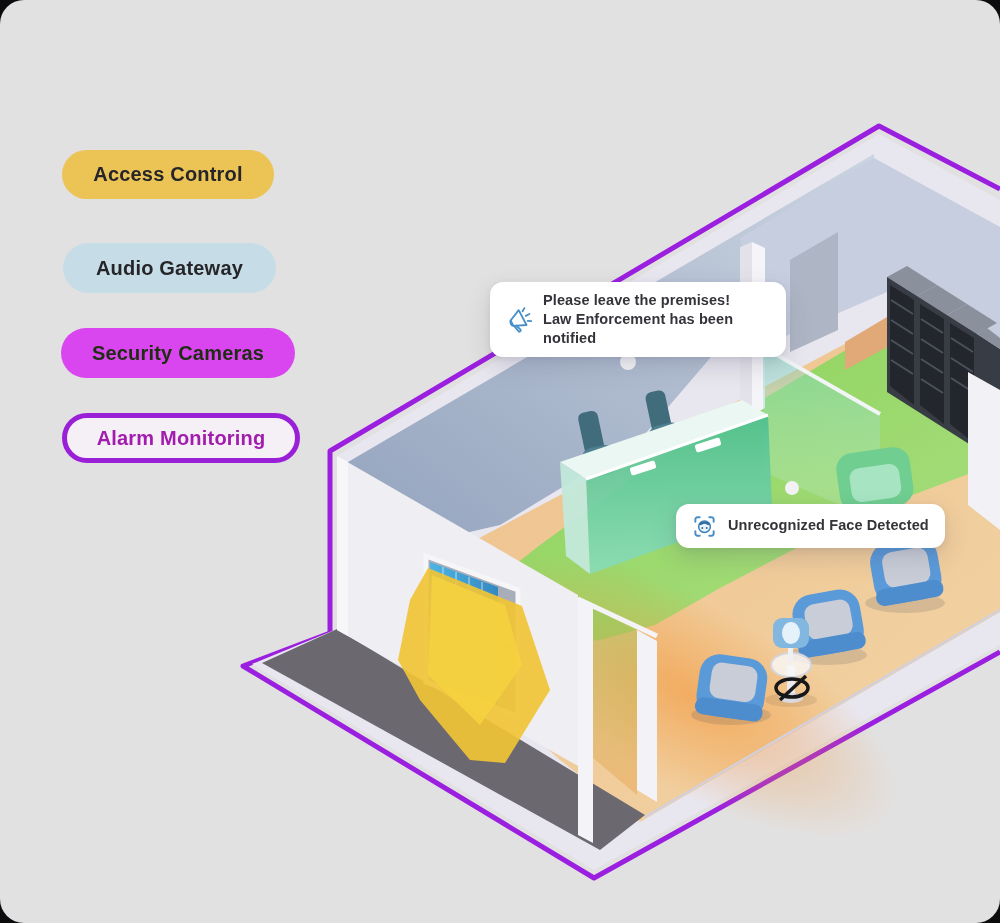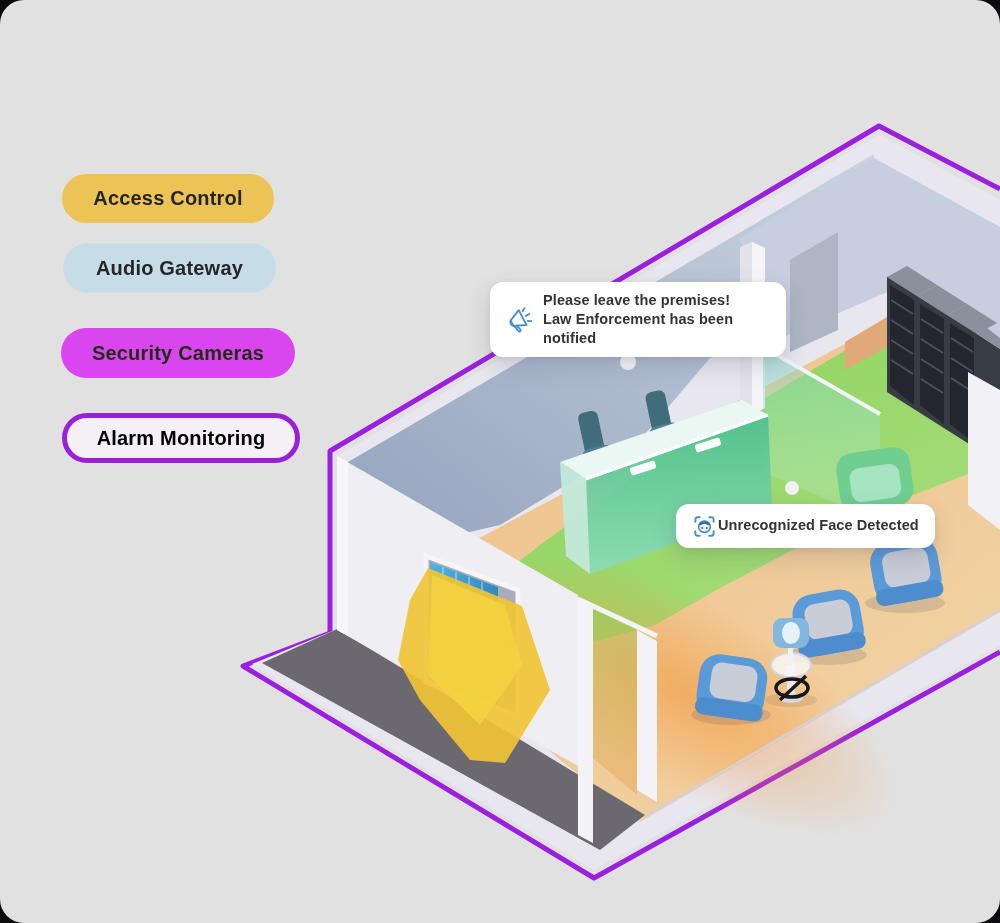--- a/index.html
+++ b/index.html
@@ -7,34 +7,34 @@
     position:relative;width:1000px;height:923px;overflow:hidden;
     border-radius:24px;background:#e2e1e1;
     font-family:"Liberation Sans",sans-serif;
   }
   .scene-svg{position:absolute;left:0;top:0;width:1000px;height:923px;}
   .pill{
     position:absolute;display:flex;align-items:center;justify-content:center;
     border-radius:26px;font-weight:700;font-size:20px;letter-spacing:.2px;
     box-sizing:border-box;cursor:pointer;
   }
-  .pill-1{left:62px;top:174px;width:212px;height:49px;}
+  .pill-1{left:62px;top:150px;width:212px;height:49px;}
   .pill-2{left:63px;top:243px;width:213px;height:50px;}
   .pill-3{left:61px;top:328px;width:234px;height:50px;}
   .pill-4{left:62px;top:413px;width:238px;height:50px;border:5px solid transparent;}
   .callout{
     position:absolute;background:#ffffff;border-radius:13px;
     box-shadow:0 10px 24px rgba(70,70,100,.18),0 2px 6px rgba(70,70,100,.10);
     display:flex;align-items:center;color:#333339;
     font-weight:600;font-size:14.5px;line-height:1.32;letter-spacing:.1px;
   }
   .callout .ic{flex:0 0 auto;display:flex;align-items:center;justify-content:center;}
   .callout-1{left:490px;top:282px;width:268px;min-height:52px;padding:9px 14px;gap:11px;}
   .callout-1 .txt{width:204px;}
-  .callout-2{left:676px;top:504px;height:44px;padding:0 16px;gap:1px;white-space:nowrap;}
+  .callout-2{left:676px;top:504px;height:44px;padding:0 16px;gap:11px;white-space:nowrap;}
   .callout-3{left:257px;top:622px;height:45px;padding:0 16px;gap:11px;white-space:nowrap;}
 </style>
 </head>
 <body>
 
 <div class="frame">
 
   <svg class="scene-svg" viewBox="0 0 1000 923">
     <defs>
       <linearGradient id="gWall" x1="0" y1="1" x2="1" y2="0">
@@ -209,21 +209,21 @@
 
   <div class="pill pill-1" style="background-color: rgb(236, 195, 85); color: rgb(38, 38, 42);">
     <span>Access Control</span>
   </div>
   <div class="pill pill-2" style="background-color: rgb(198, 221, 231); color: rgb(38, 38, 42);">
     <span>Audio Gateway</span>
   </div>
   <div class="pill pill-3" style="background-color: #d946ef; color: rgb(31, 45, 18);">
     <span>Security Cameras</span>
   </div>
-  <div class="pill pill-4" style="background-color: rgb(244, 240, 246); color: #000000; border-color: rgb(154, 32, 216);">
+  <div class="pill pill-4" style="background-color: rgb(244, 240, 246); color: #a21caf; border-color: rgb(154, 32, 216);">
     <span>Alarm Monitoring</span>
   </div>
 
   <div class="callout callout-1">
     <span class="ic">
       <svg width="28" height="28" viewBox="0 0 24 24">
         <g fill="none" stroke="#4a8fc9" stroke-width="1.6" stroke-linejoin="round" stroke-linecap="round" transform="rotate(-28 12 12)">
           <path d="M6.2 9.4 L16.5 4.8 V19.2 L6.2 14.6 Z"></path>
           <path d="M6.2 9.4 A3.4 3.4 0 0 0 6.2 14.6"></path>
           <path d="M8.6 15.6 L10 20 a1.1 1.1 0 0 1 -2.1 0.7 L6.6 14.9"></path>

